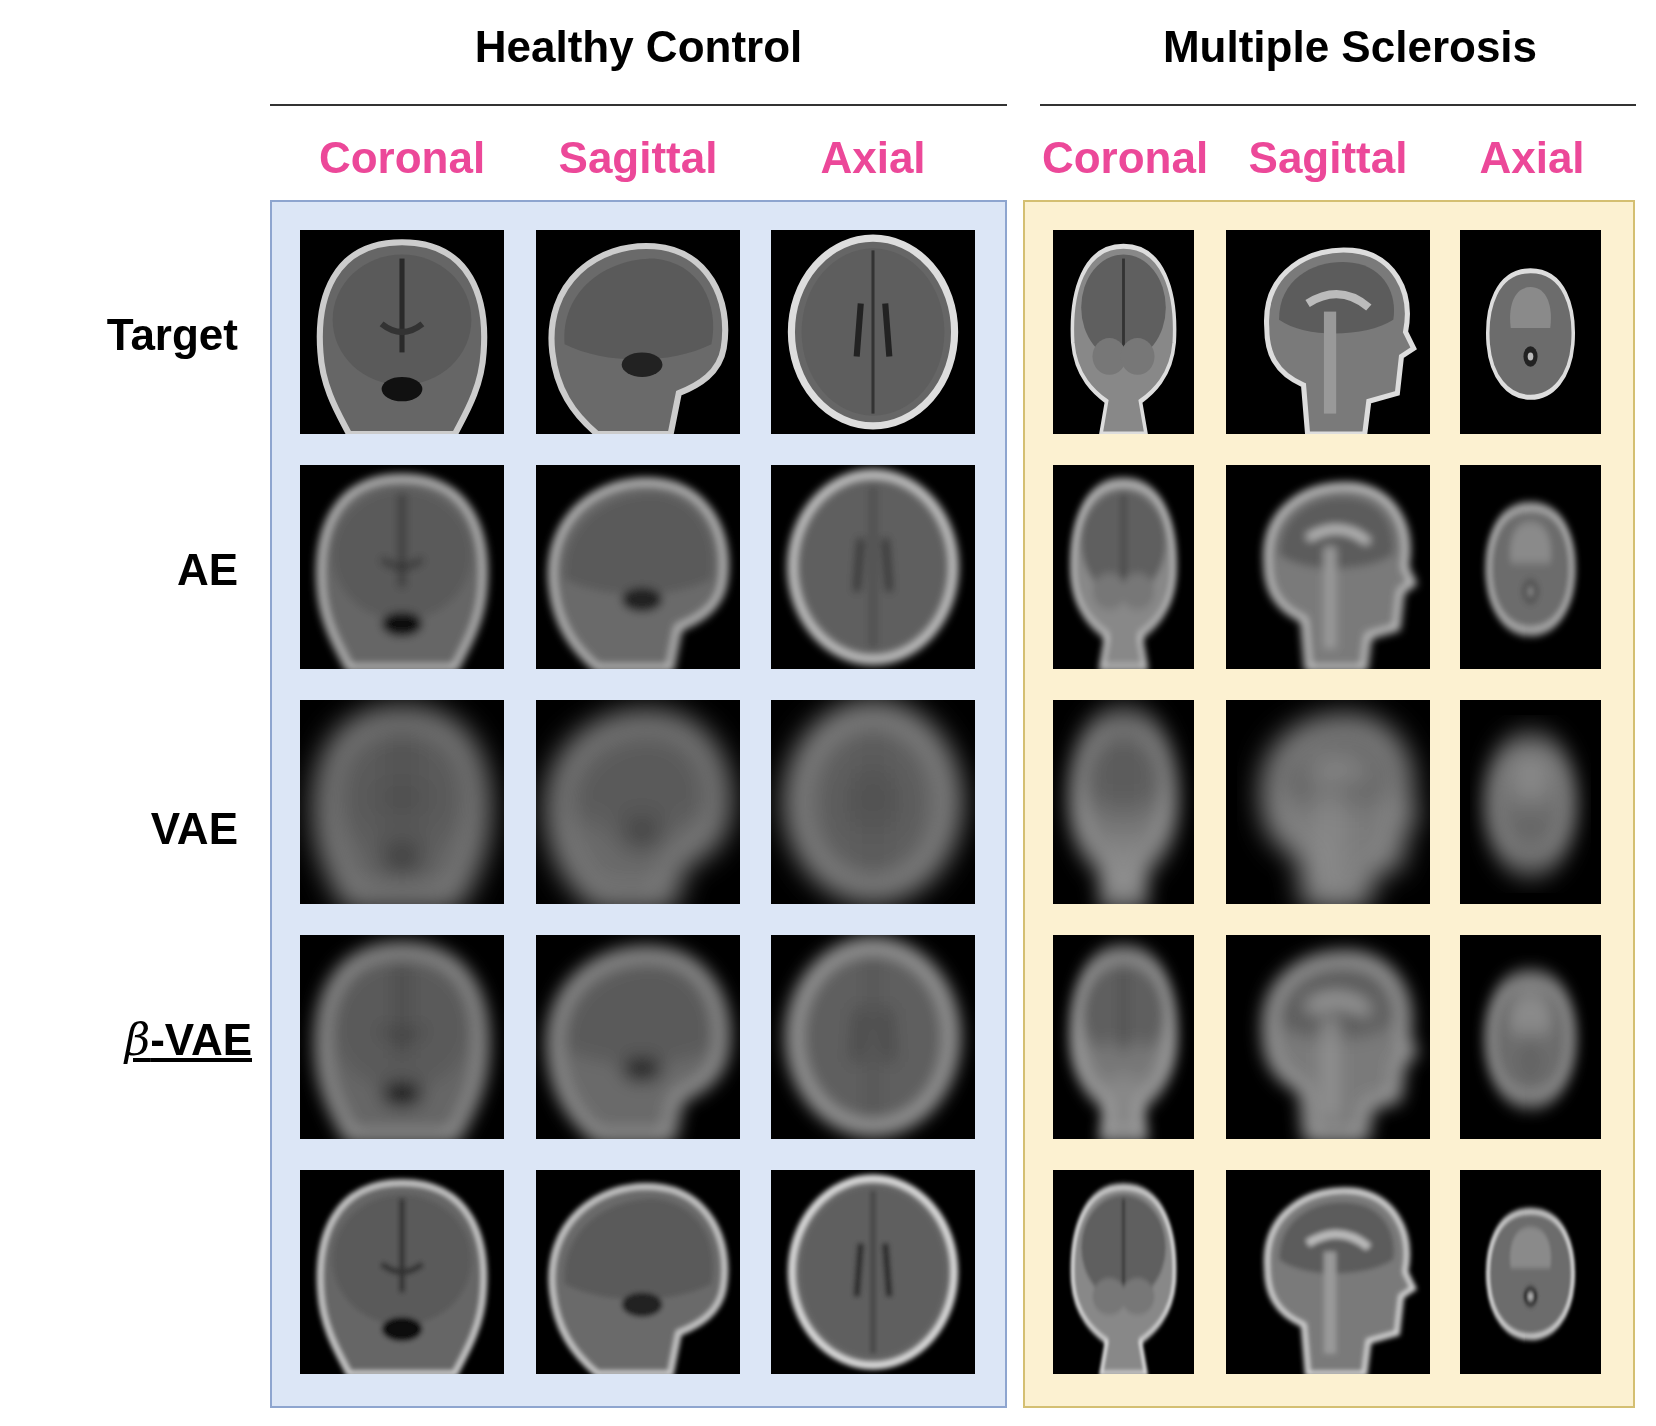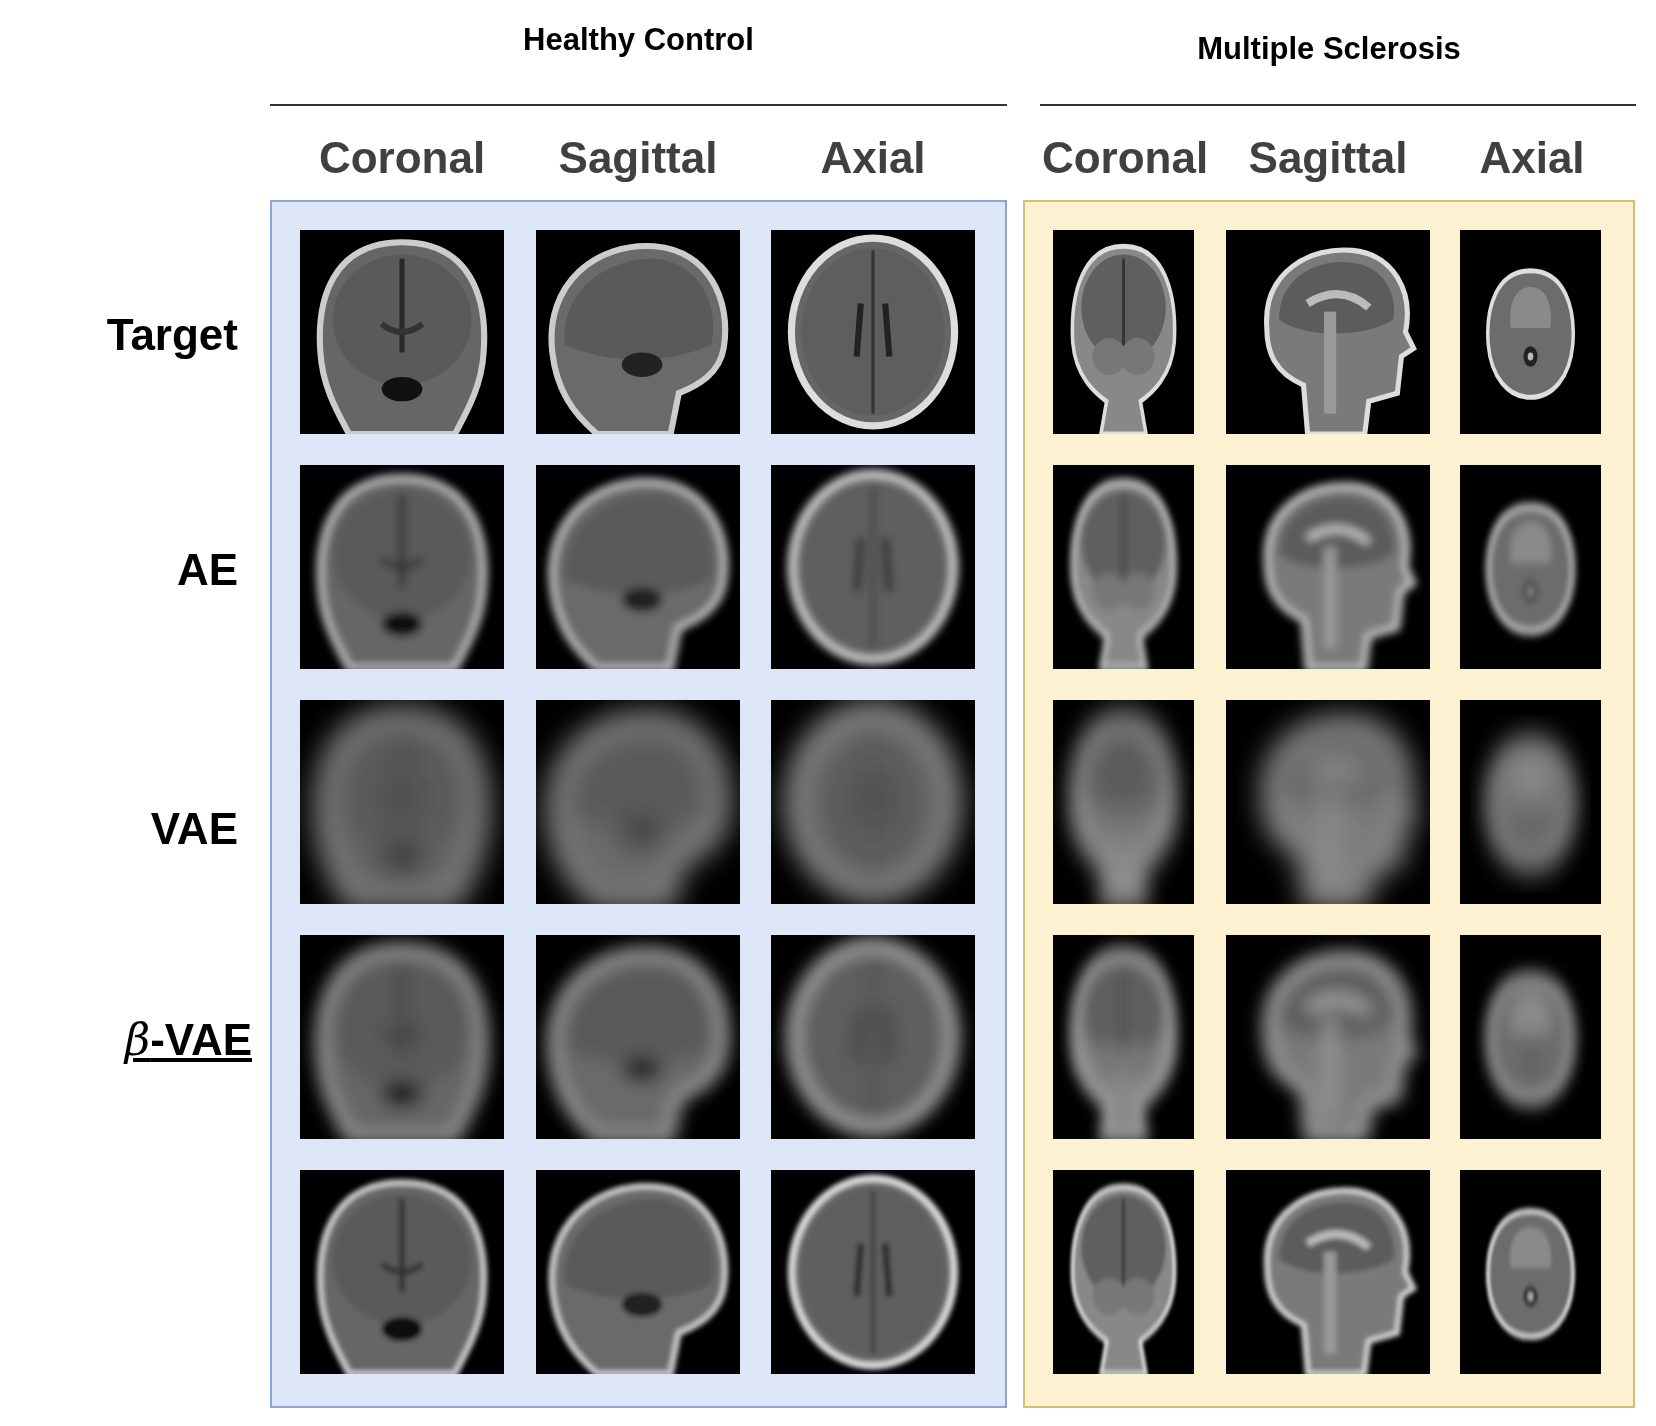--- a/index.html
+++ b/index.html
@@ -1,34 +1,34 @@
 <!DOCTYPE html>
 <html><head>
 <meta charset="utf-8">
 <style>
   html,body{margin:0;padding:0;background:#fff;}
   body{width:1656px;height:1426px;position:relative;overflow:hidden;font-family:"Liberation Sans",sans-serif;}
   .abs{position:absolute;}
-  .group-title{font-weight:bold;font-size:31px;color:#000;text-align:center;top:22px;white-space:nowrap;}
+  .group-title{font-weight:bold;font-size:44px;color:#000;text-align:center;top:22px;white-space:nowrap;}
   .rule{height:2px;background:#333;top:104px;}
-  .col-title{font-weight:bold;font-size:44px;color:#404040;text-align:center;top:133px;white-space:nowrap;}
+  .col-title{font-weight:bold;font-size:44px;color:#ec4899;text-align:center;top:133px;white-space:nowrap;}
   .panel{top:200px;height:1208px;box-sizing:border-box;}
   .panel.hc{left:270px;width:737px;background:#dce6f6;border:2px solid #8ea5cf;}
   .panel.ms{left:1023px;width:612px;background:#fcf1d1;border:2px solid #d4bf72;}
   .row-label{font-weight:bold;font-size:44px;color:#000;text-align:right;right:1418px;white-space:nowrap;line-height:54px;}
   .row-label .beta{font-family:"DejaVu Serif",serif;font-style:italic;font-weight:normal;}
   .cell{background:#000;overflow:hidden;}
   .cell svg{width:100%;height:100%;display:block;}
 </style>
 </head>
 <body>
 
 <div class="abs group-title" style="left:270px;width:737px;">Healthy Control</div>
 <div class="abs rule" style="left:270px;width:737px;"></div>
-<div class="abs group-title" style="left:1023px;width:612px;margin-top:9px;">Multiple Sclerosis</div>
+<div class="abs group-title" style="left:1044px;width:612px;">Multiple Sclerosis</div>
 <div class="abs rule" style="left:1040px;width:596px;"></div>
 
 <div class="abs col-title" style="left:300px;width:204px;">Coronal</div>
 <div class="abs col-title" style="left:536px;width:204px;">Sagittal</div>
 <div class="abs col-title" style="left:771px;width:204px;">Axial</div>
 <div class="abs col-title" style="left:1030px;width:190px;">Coronal</div>
 <div class="abs col-title" style="left:1226px;width:204px;">Sagittal</div>
 <div class="abs col-title" style="left:1462px;width:140px;">Axial</div>
 
 <div class="abs panel hc"></div>

